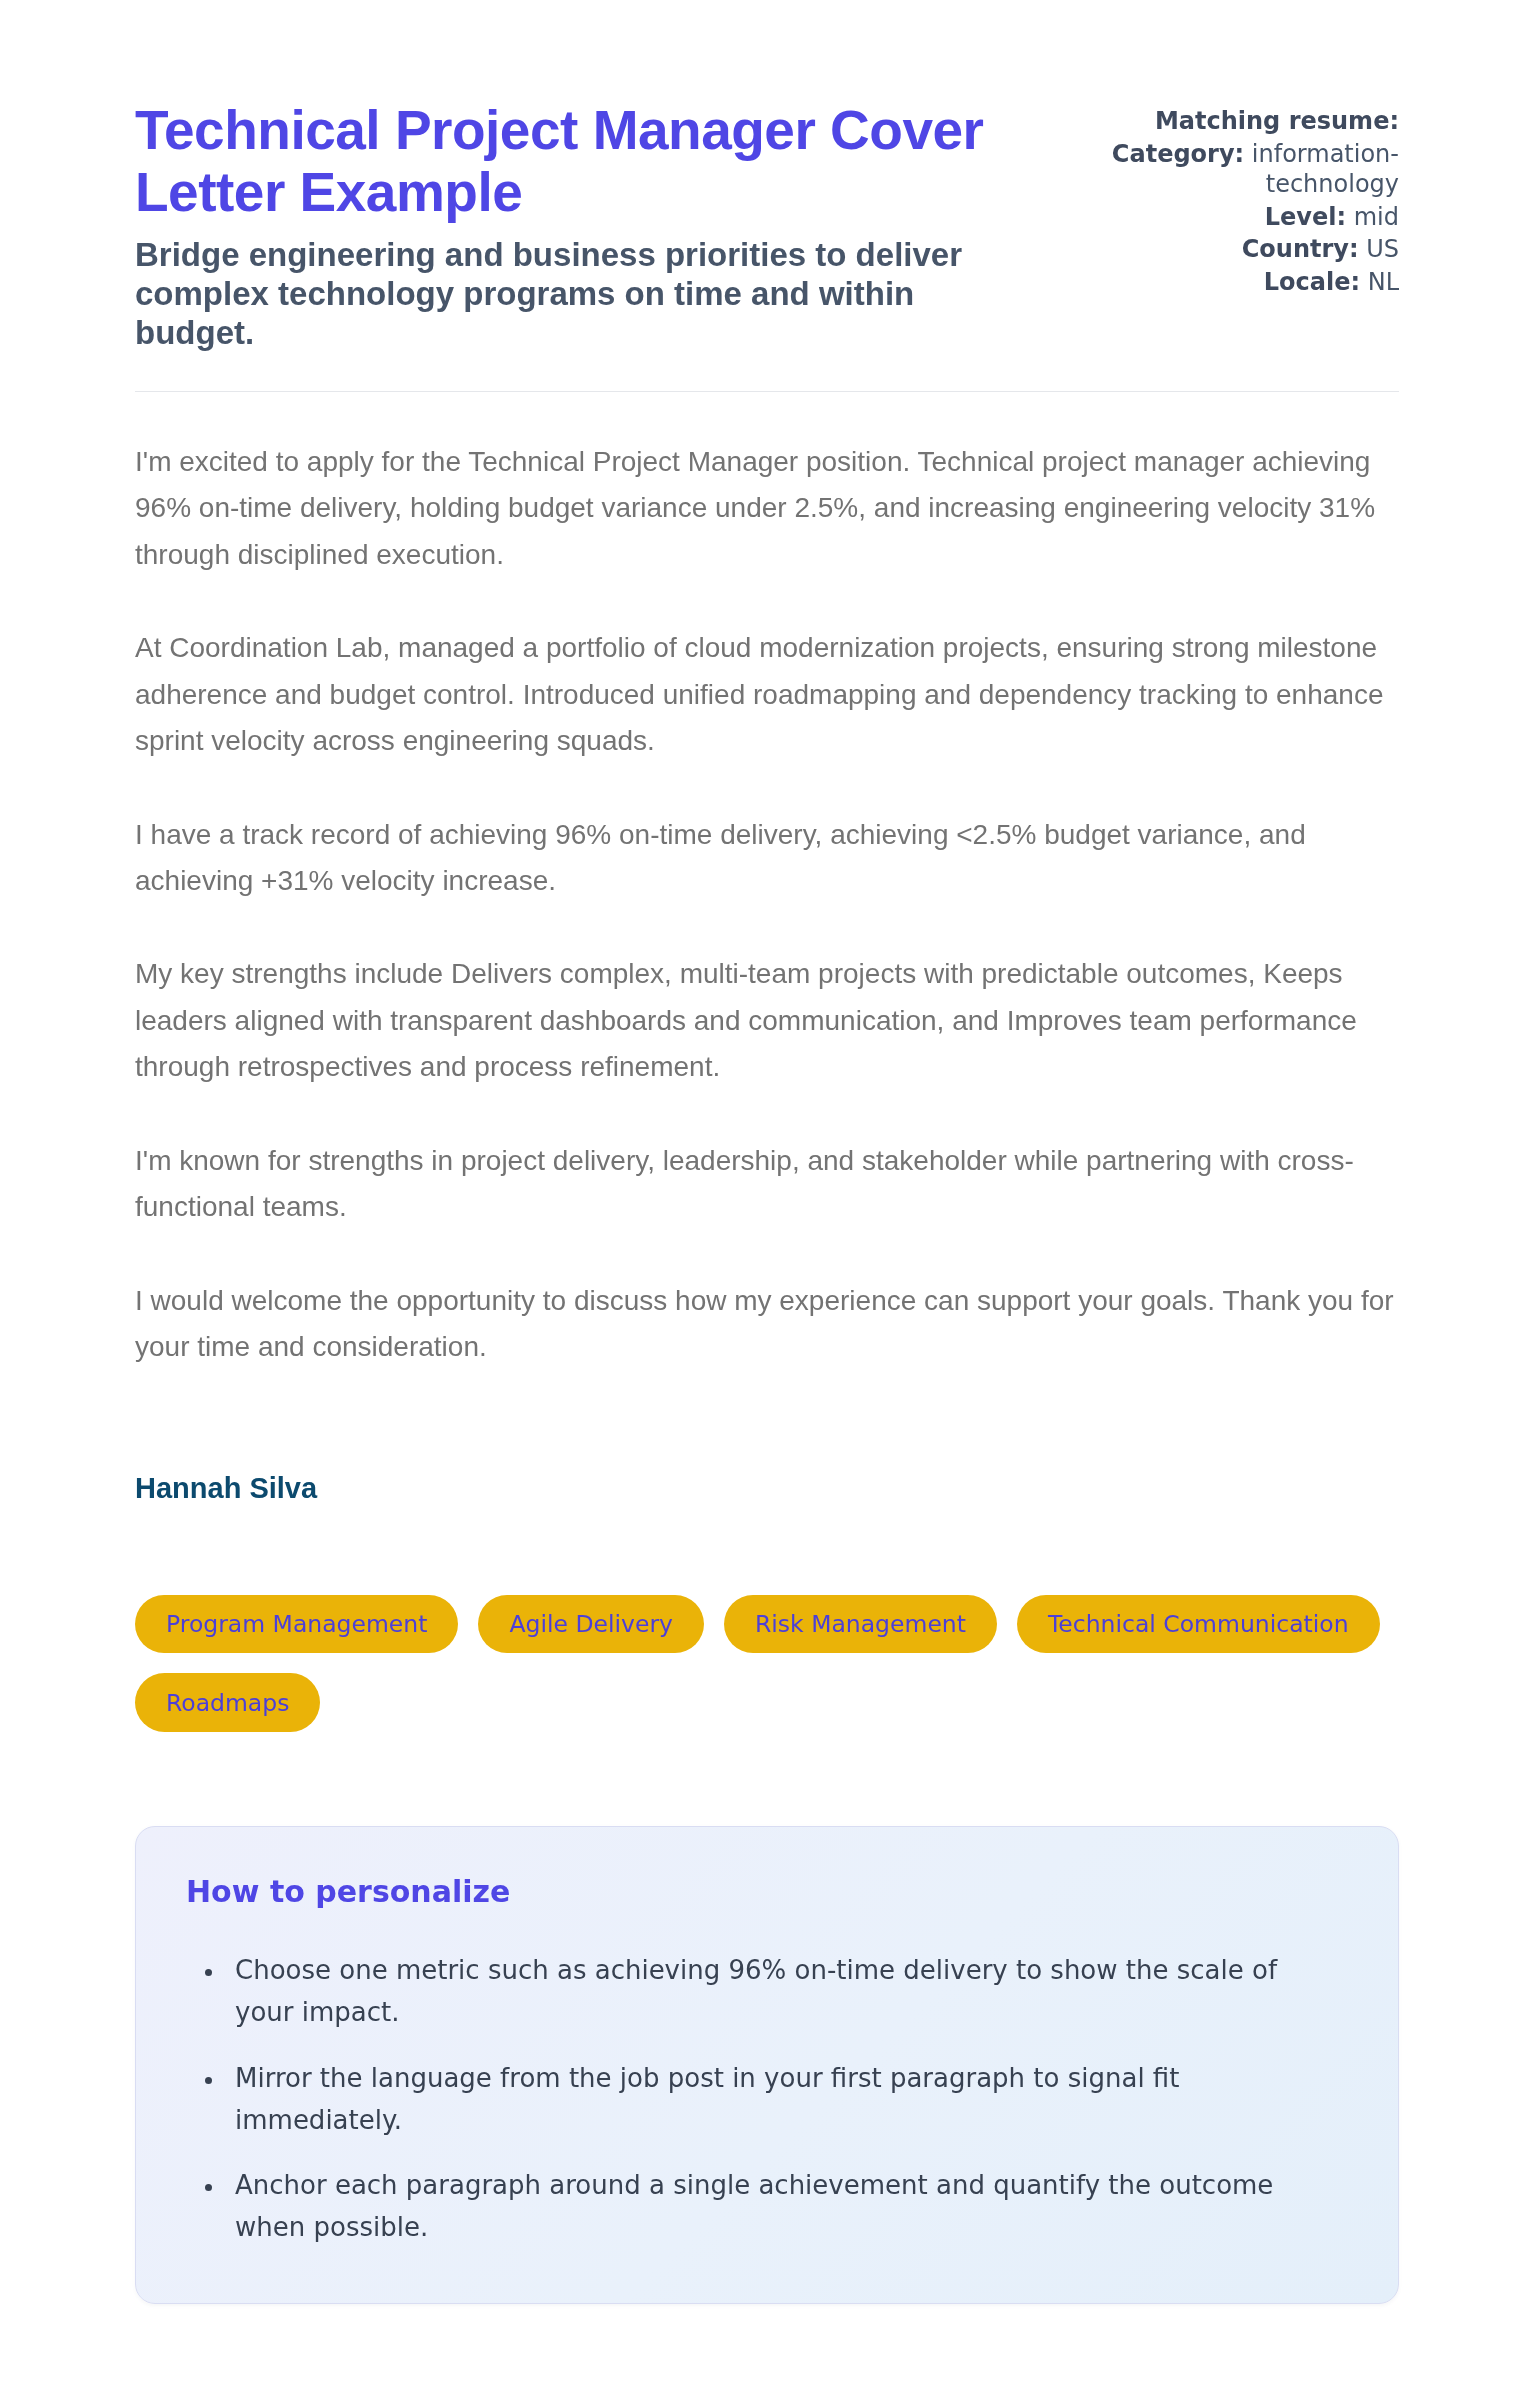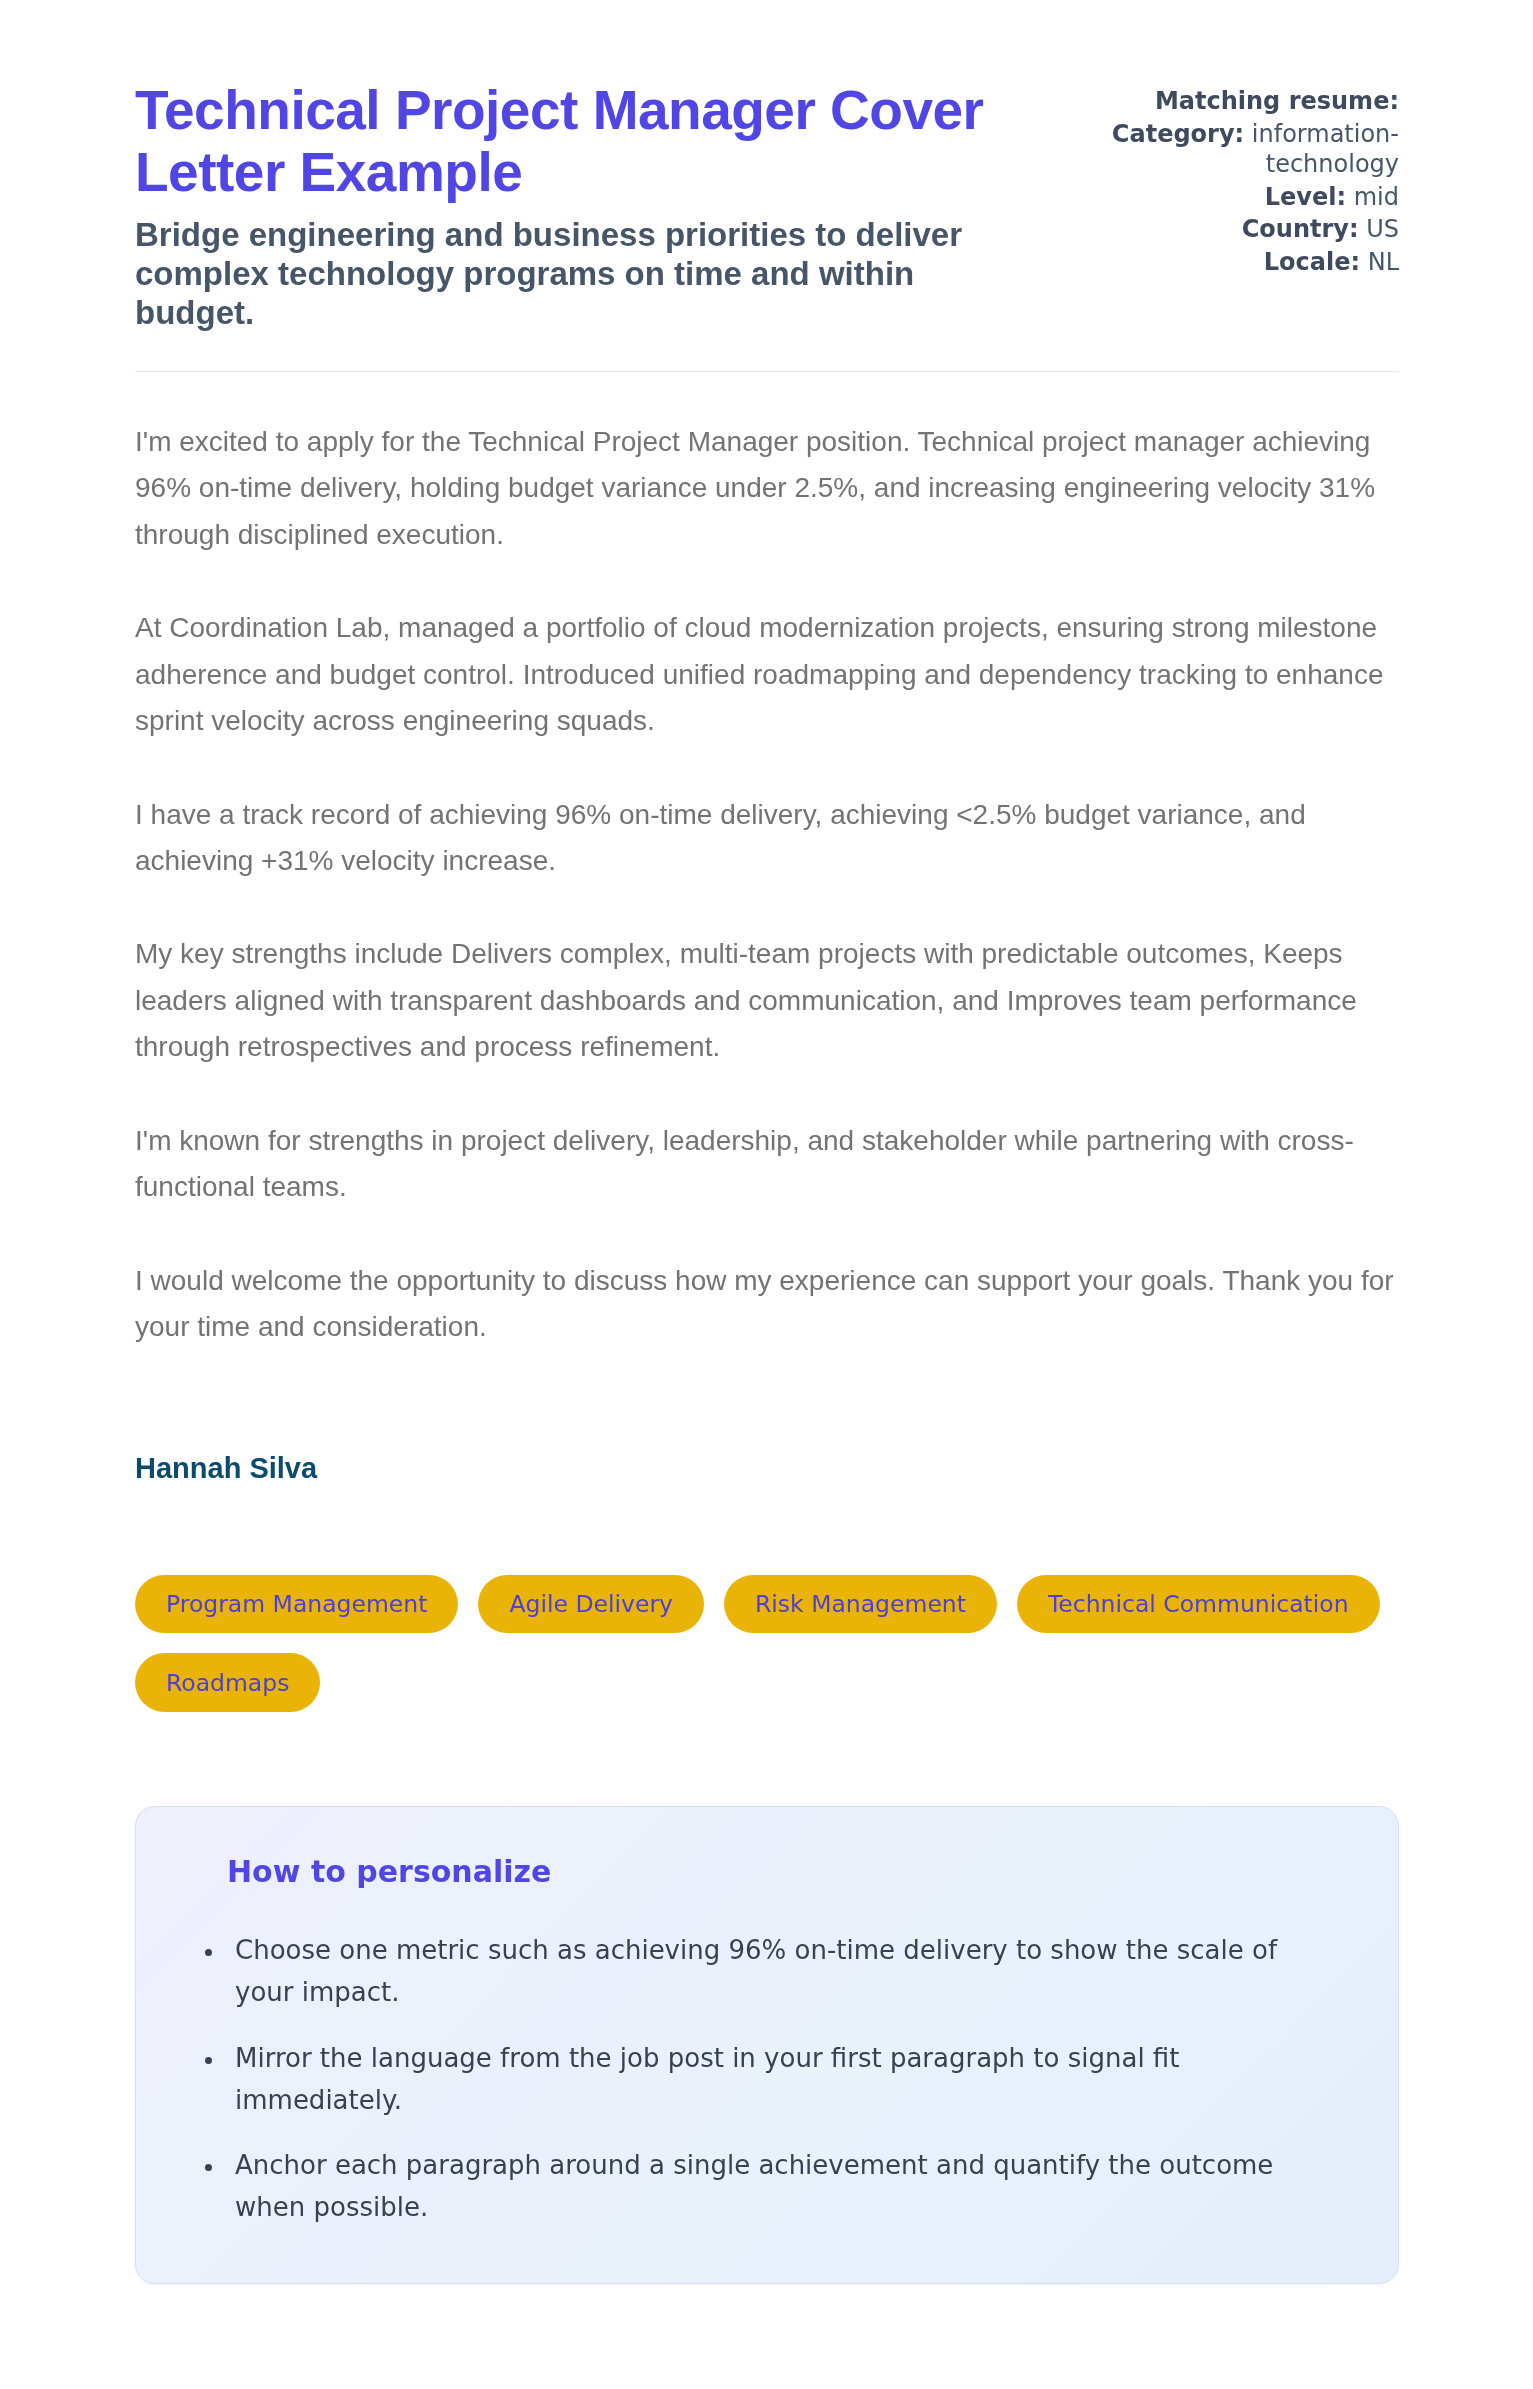--- a/index.html
+++ b/index.html
@@ -14,20 +14,21 @@
     width: 1534px;
     min-height: 2389px;
     padding: 79px 135px 81px 135px;
   }
 
   
   .header {
     display: flex;
     justify-content: center;
     align-items: flex-start;
+    margin-top: 20px;
   }
   .header-left { width: 902px; }
   .page-title {
     font-size: 55px;
     line-height: 1.13;
     font-weight: 700;
     color: #4f46e5;
     letter-spacing: -0.5px;
   }
   .page-subtitle {
@@ -108,21 +109,20 @@
     border-radius: 20px;
     background: linear-gradient(135deg, #eef0fc 0%, #e9f1fb 55%, #e4effa 100%);
     padding: 47px 50px 54px 50px;
     box-shadow: 0 1.8px 3.6px rgba(100,116,139,0.06);
   }
   .tips-heading {
     font-family: "DejaVu Sans", sans-serif;
     font-size: 30px;
     font-weight: 700;
     color: #4f46e5;
-    margin-left: 41px;
   }
   .tips-list {
     margin-top: 40px;
     padding-left: 40px;
     list-style: disc;
   }
   .tips-list li {
     font-family: "DejaVu Sans", sans-serif;
     font-size: 26px;
     line-height: 1.62;

